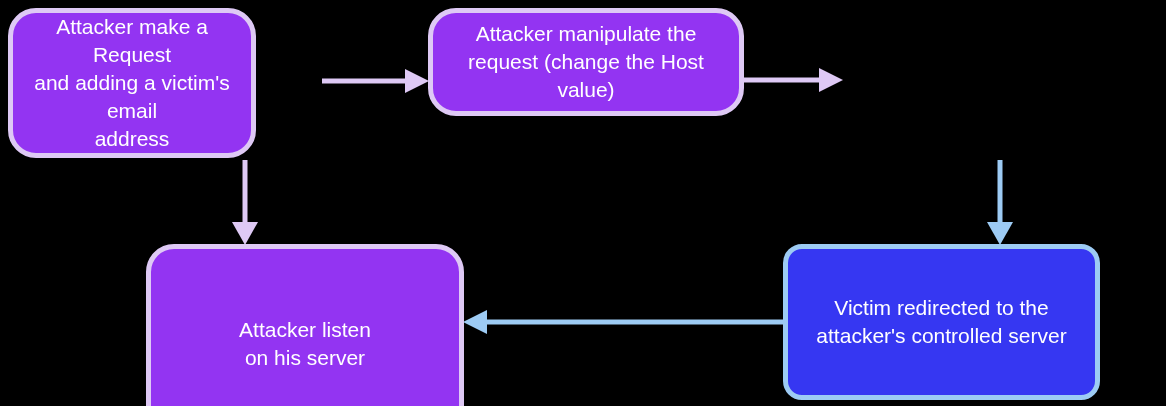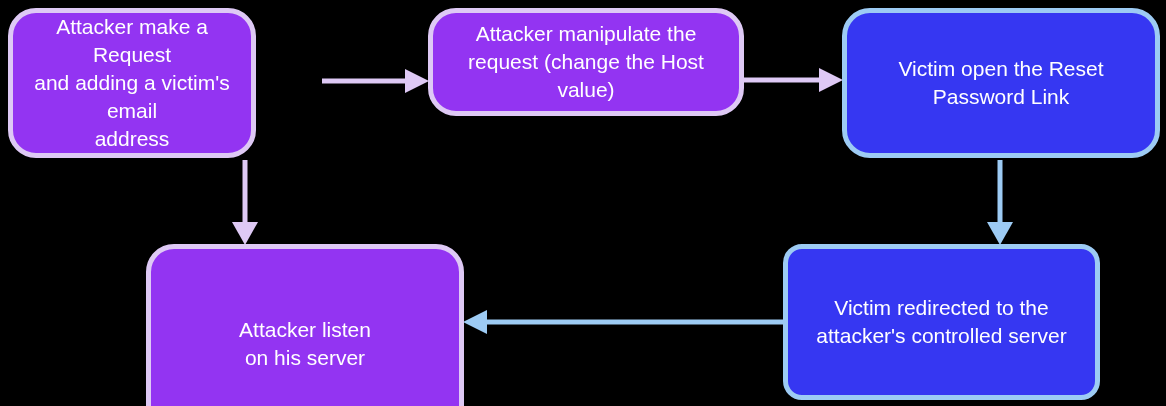--- a/index.html
+++ b/index.html
@@ -87,24 +87,20 @@
 and adding a victim's email
 address</span>
   </div>
 
   <div id="n2" class="node purple">
     <span class="label">Attacker manipulate the
 request (change the Host
 value)</span>
   </div>
 
-  <div id="n3" class="node blue">
-    <span class="label">Victim open the Reset
-Password Link</span>
-  </div>
 
   <div id="n4" class="node blue">
     <span class="label">Victim redirected to the
 attacker's controlled server</span>
   </div>
 
   <div id="n5" class="node purple">
     <span class="label">Attacker listen
 on his server</span>
   </div>

